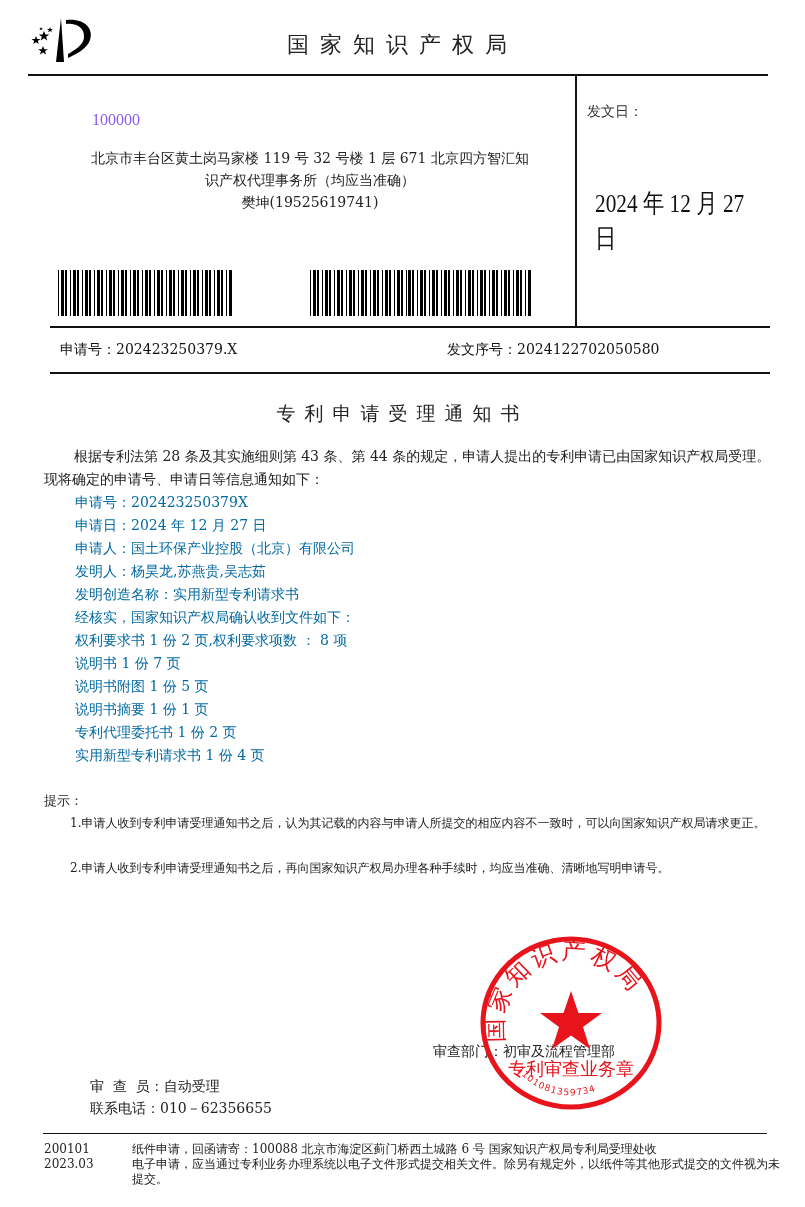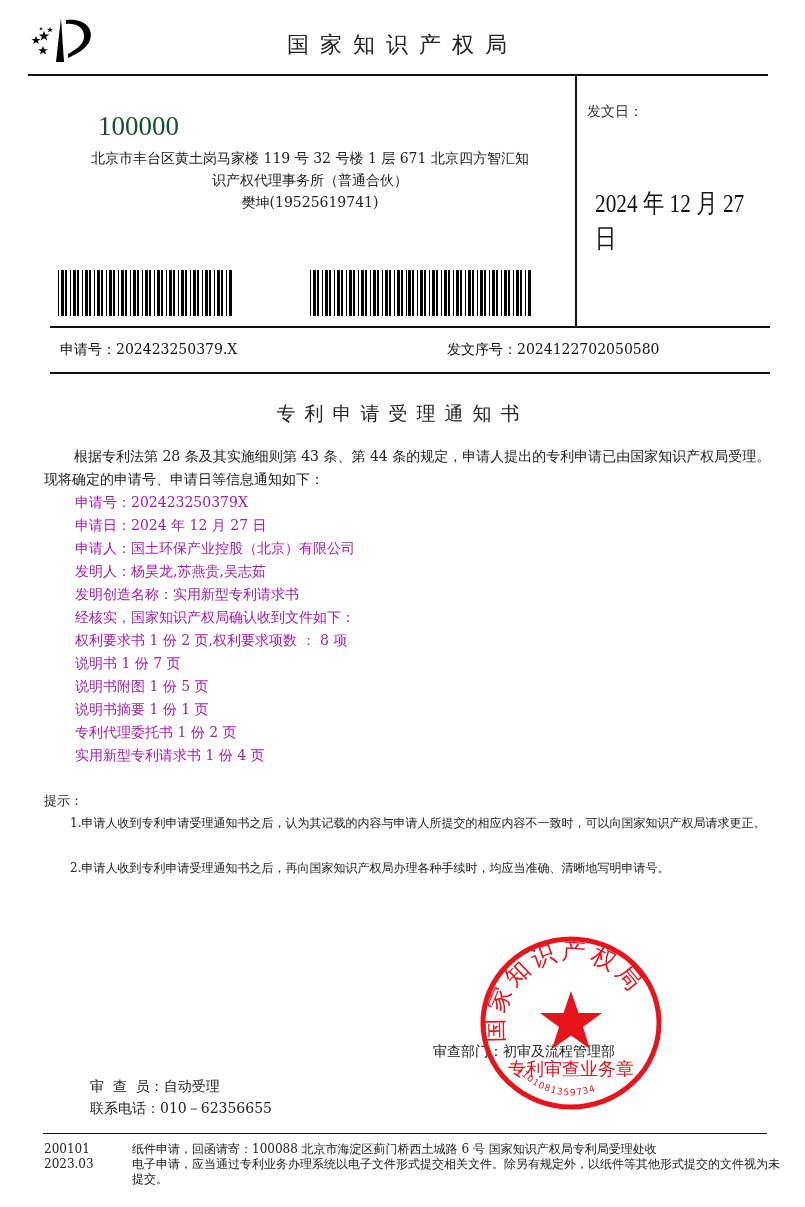--- a/index.html
+++ b/index.html
@@ -10,21 +10,21 @@
     }
     .abs { position: absolute; }
     .logo { left: 28px; top: 14px; width: 70px; height: 50px; }
     .org-title {
       left: 0; width: 805px; top: 30px; text-align: center;
       font-family: "DejaVu Sans", "Liberation Sans", sans-serif;
       font-size: 22px; letter-spacing: 11px; color: #222;
     }
     .hline { position: absolute; height: 1.5px; background: #111; }
     .vline { position: absolute; width: 1.5px; background: #111; }
-    .postcode { left: 98px; top: 111px; font-family: "Liberation Serif", serif; font-size: 27px; color: #14532d; }
+    .postcode { left: 92px; top: 111px; font-family: "Liberation Serif", serif; font-size: 16px; color: #8b5cf6; }
     .address {
       left: 60px; width: 500px; top: 147px; text-align: center;
       font-size: 14px; line-height: 22px; color: #222;
     }
     .issue-label { left: 587px; top: 103px; font-size: 14px; color: #333; }
     .issue-date {
       left: 595px; top: 186px; font-family: "Liberation Serif", serif;
       font-size: 26px; color: #111; transform: scaleX(0.82); transform-origin: left top;
       letter-spacing: 0px;
     }
@@ -33,21 +33,21 @@
     .meta-row { top: 341px; font-size: 14px; color: #111; }
     .doc-title {
       left: 0; width: 805px; top: 401px; text-align: center;
       font-family: "DejaVu Sans", "Liberation Sans", sans-serif;
       font-size: 19px; letter-spacing: 9px; color: #222;
     }
     .body-para {
       left: 44px; width: 735px; top: 445px; font-size: 14px; line-height: 23px; color: #222;
       text-indent: 30px;
     }
-    .info-list { left: 75px; top: 491px; font-size: 14px; line-height: 23px; color: #a21caf; }
+    .info-list { left: 75px; top: 491px; font-size: 14px; line-height: 23px; color: #0369a1; }
     .info-list div { white-space: nowrap; }
     .notes-title { left: 44px; top: 792px; font-size: 13px; color: #222; }
     .note { font-size: 12px; line-height: 22px; color: #222; }
     .note1 { left: 44px; width: 735px; top: 812px; text-indent: 26px; }
     .note2 { left: 70px; top: 857px; white-space: nowrap; }
     .examiner { left: 90px; top: 1043px; font-size: 14px; line-height: 22px; color: #222; }
     .dept { left: 433px; top: 1043px; font-size: 14px; color: #222; }
     .seal { left: 478px; top: 935px; width: 186px; height: 176px; }
     .footer { font-size: 12px; line-height: 15px; color: #222; }
     .footer-codes { left: 44px; top: 1142px; }
@@ -68,21 +68,21 @@
 <div class="abs org-title">国家知识产权局</div>
 
 <div class="hline" style="left:28px; top:74px; width:740px;"></div>
 <div class="vline" style="left:575px; top:76px; height:250px;"></div>
 <div class="hline" style="left:50px; top:326px; width:720px;"></div>
 <div class="hline" style="left:50px; top:372px; width:720px;"></div>
 
 <div class="abs postcode">100000</div>
 <div class="abs address">
   <div>北京市丰台区黄土岗马家楼 119 号 32 号楼 1 层 671  北京四方智汇知</div>
-  <div>识产权代理事务所（普通合伙）</div>
+  <div>识产权代理事务所（均应当准确）</div>
   <div>樊坤(19525619741)</div>
 </div>
 
 <div class="abs issue-label">发文日：</div>
 <div class="abs issue-date">2024 年 12 月 27 日</div>
 
 <div class="abs barcode" id="bc1" style="left:58px; width:176px;">
     <span style="width: 1px; margin-right: 2px;"></span>
     <span style="width: 3px; margin-right: 1px;"></span>
     <span style="width: 2px; margin-right: 3px;"></span>

